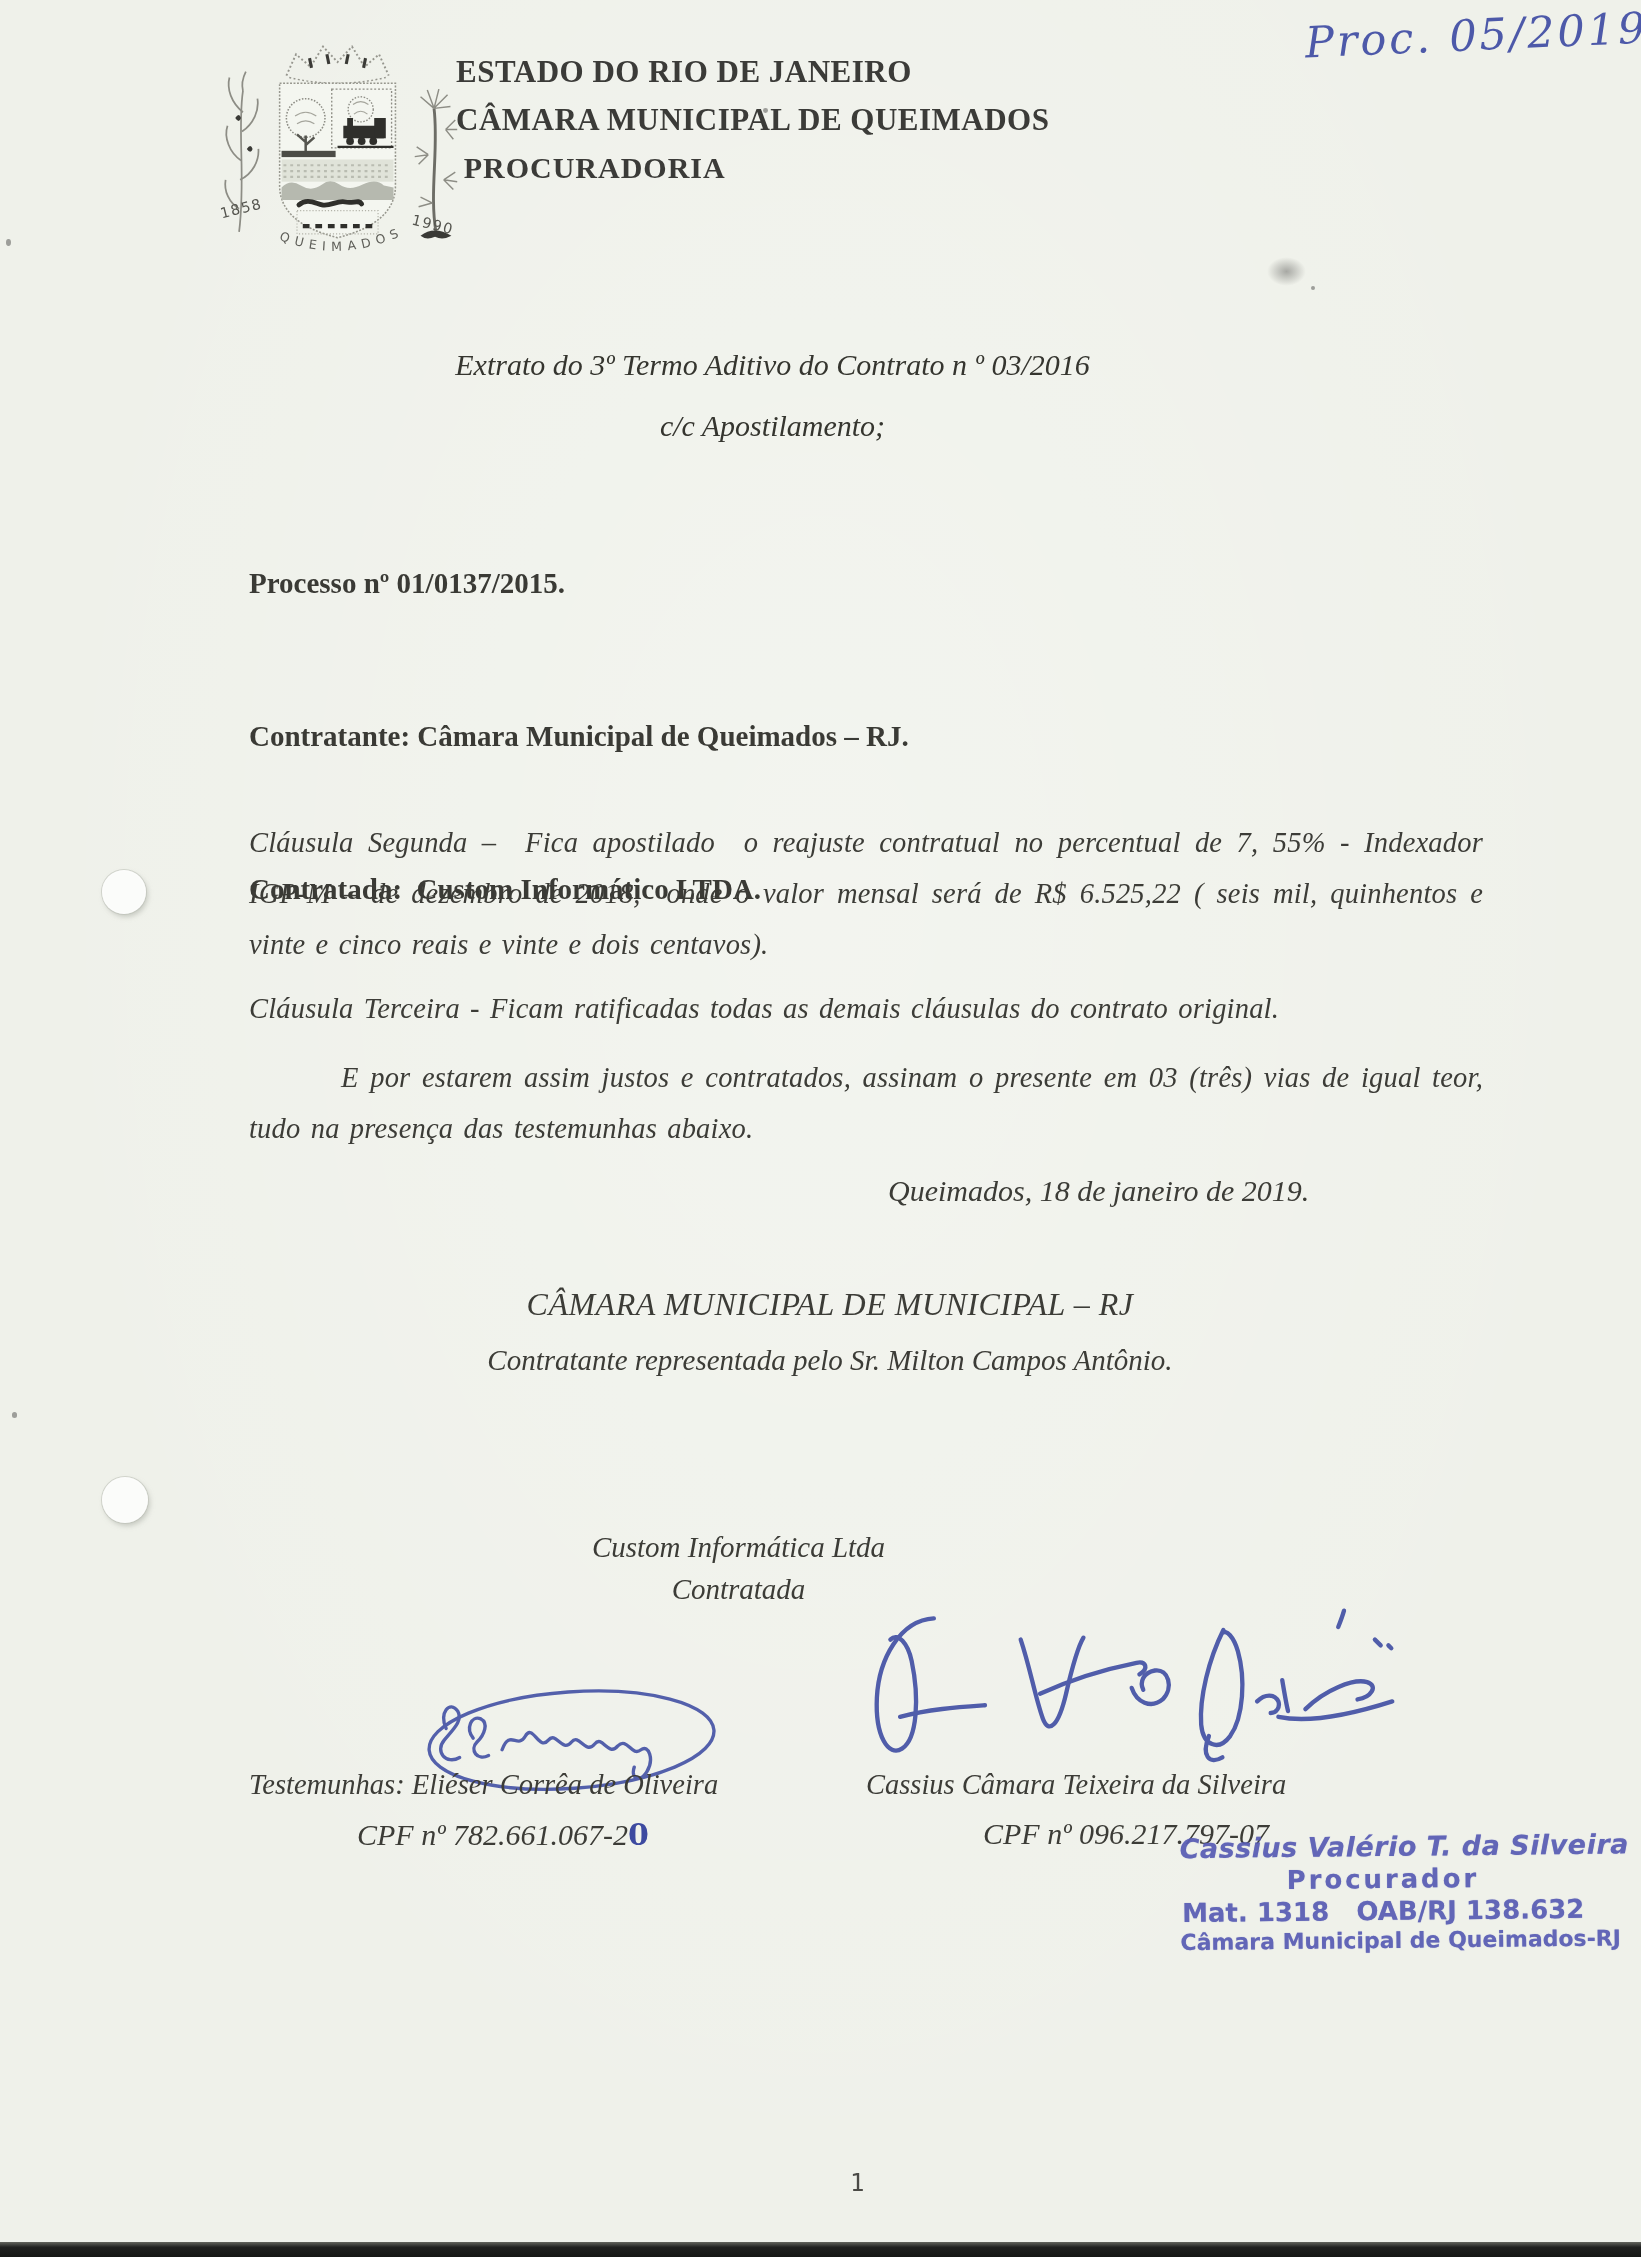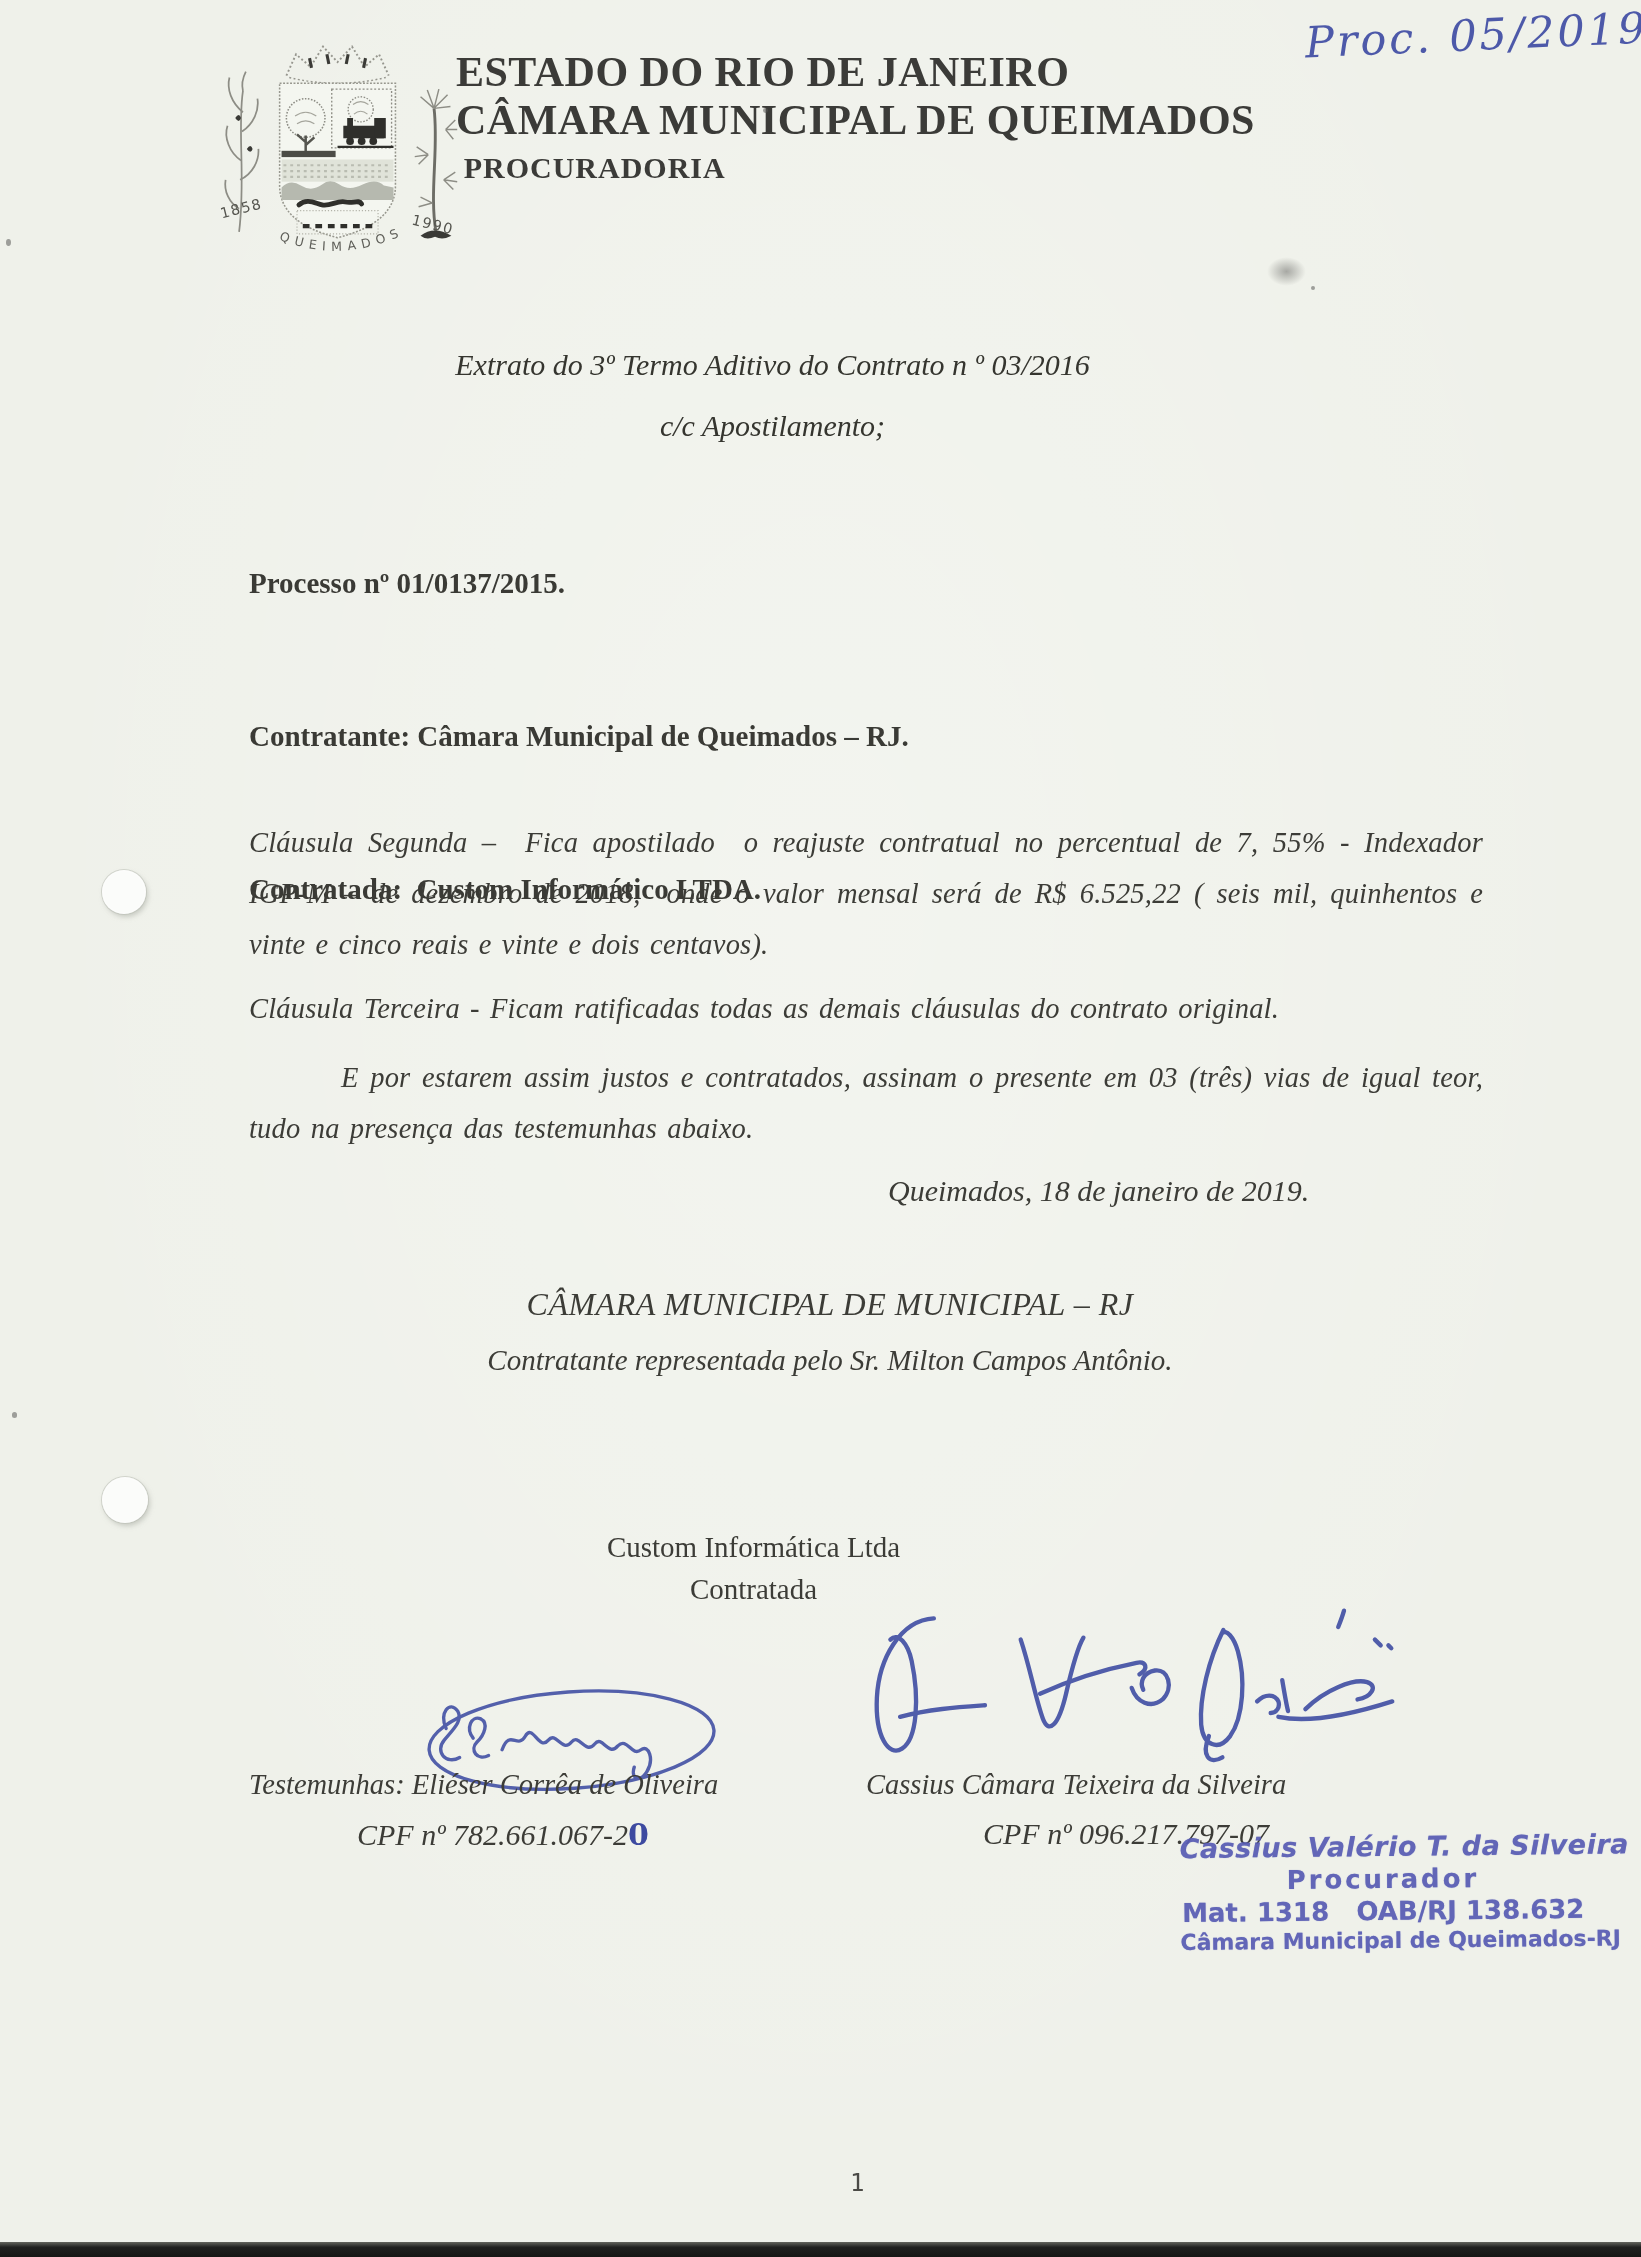--- a/index.html
+++ b/index.html
@@ -9,21 +9,21 @@
       radial-gradient(ellipse at 50% 40%, rgba(255,255,255,0.25), rgba(0,0,0,0) 70%),
       #eff1ea;
     overflow:hidden;
     font-family:"Liberation Serif", serif;
     color:#3e3e3c;
   }
 
   
   .crest-svg { position:absolute; left:214px; top:33px; width:249px; height:226px; }
   .header-text { position:absolute; left:456px; top:48px; line-height:48px; }
-  .hline { font-weight:bold; color:#3b3b38; font-size:42px; letter-spacing:0.5px; white-space:nowrap; }
+  .hline { font-weight:bold; color:#3b3b38; font-size:31px; letter-spacing:0.5px; white-space:nowrap; }
   .hline3 { font-size:30px; margin-left:7.7px; letter-spacing:1px; }
 
   .proc-hand {
     position:absolute; left:1305px; top:9.7px;
     font-family:"DejaVu Serif", serif; font-style:italic;
     font-size:43px; color:#4d59a9; letter-spacing:2.9px;
     transform:rotate(-2.5deg); white-space:nowrap;
   }
 
   .title-block { position:absolute; left:145px; top:334px; width:1255px; text-align:center;
@@ -43,22 +43,22 @@
   .clause3 { top:983px; }
   .closing { top:1052px; text-indent:92px; }
 
   .date-line { position:absolute; left:888px; top:1174px; font-style:italic; font-size:30px; color:#3c3c37; white-space:nowrap; }
 
   .contratante-block { position:absolute; left:193px; top:1286px; width:1274px; text-align:center;
     font-style:italic; color:#3c3c37; }
   .contratante-block .l1 { font-size:32px; letter-spacing:0.5px; }
   .contratante-block .l2 { font-size:29px; margin-top:21px; }
 
-  .contratada-block { position:absolute; left:290px; top:1531px; width:927px; text-align:center;
-    color:#3c3c37; }
+  .contratada-block { position:absolute; left:275px; top:1531px; width:927px; text-align:center;
+    font-style:italic; color:#3c3c37; }
   .contratada-block .l1 { font-size:29px; }
   .contratada-block .l2 { font-size:29px; margin-top:9px; }
 
   .sig-right { position:absolute; left:842px; top:1601px; width:562px; height:166px; }
   .sig-left  { position:absolute; left:396px; top:1680px; width:326px; height:126px; }
 
   .witness-left  { position:absolute; left:249px; top:1769px; font-style:italic; font-size:28.5px; color:#3c3c37; white-space:nowrap; }
   .witness-right { position:absolute; left:866px; top:1769px; font-style:italic; font-size:28.5px; color:#3c3c37; white-space:nowrap; }
   .cpf-left  { position:absolute; left:357px; top:1817px; font-style:italic; font-size:30px; color:#3c3c37; white-space:nowrap; }
   .cpf-right { position:absolute; left:958px; top:1817px; font-style:italic; font-size:30px; color:#3c3c37; white-space:nowrap;margin-left:25px; }

